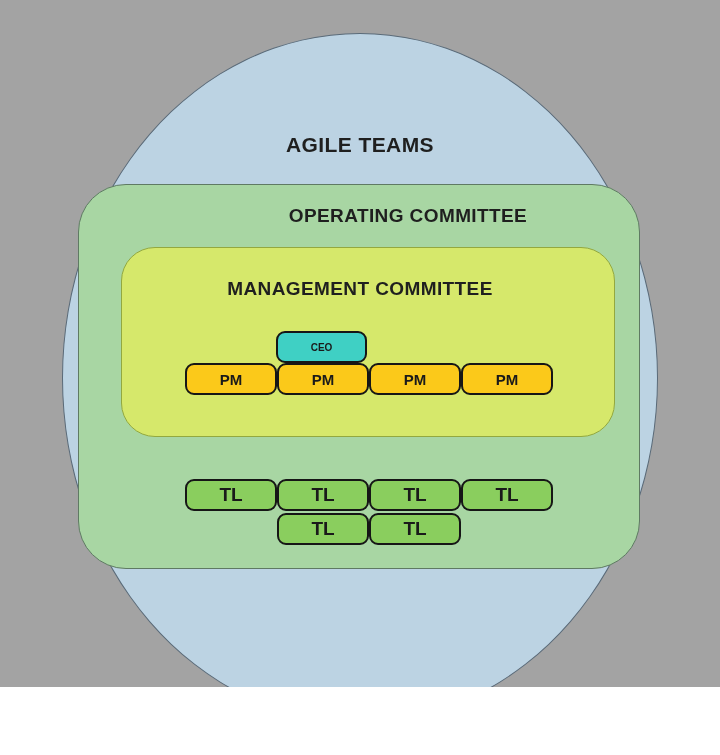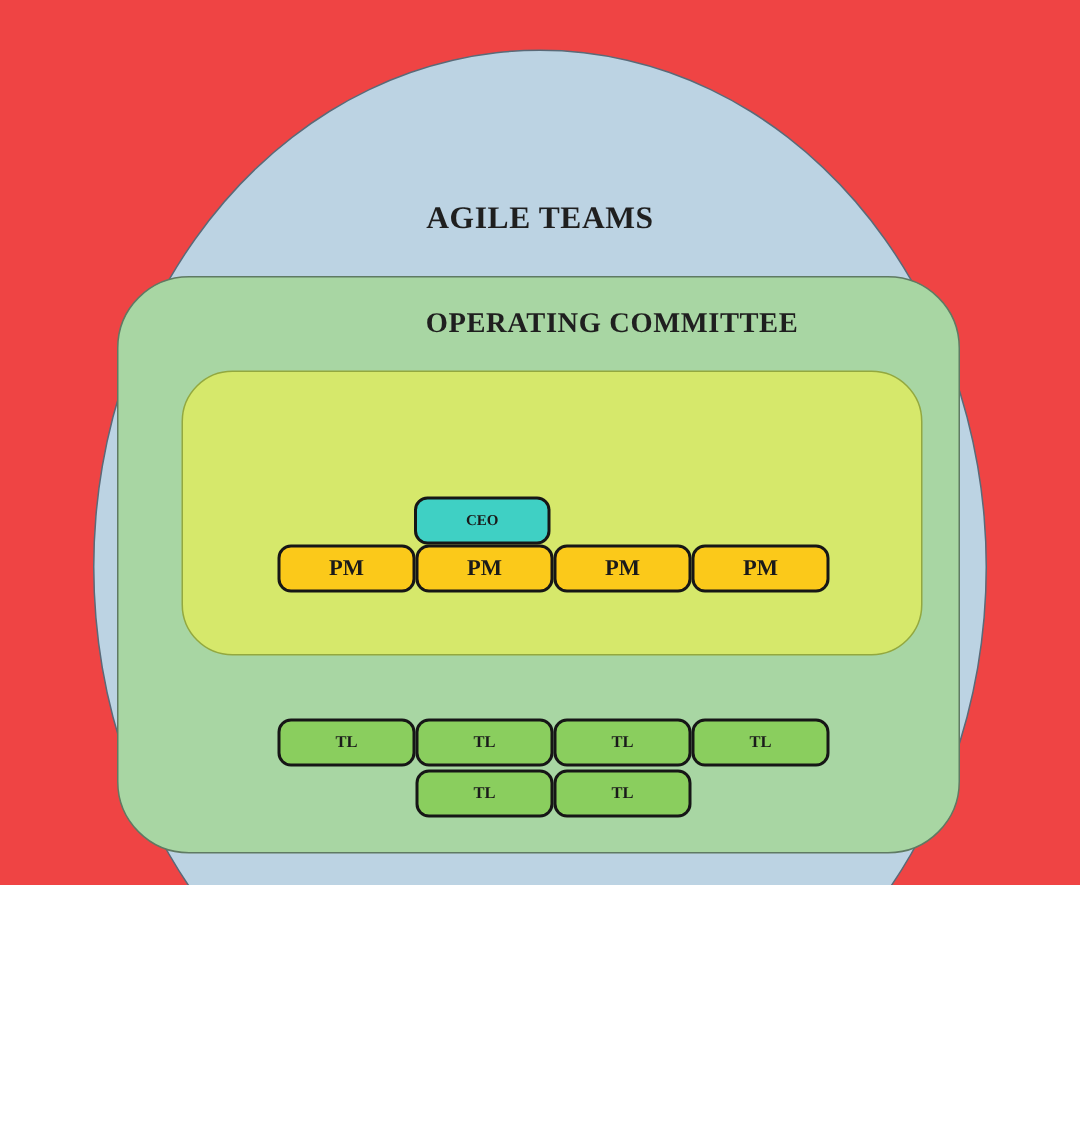--- a/index.html
+++ b/index.html
@@ -3,24 +3,24 @@
 <meta charset="utf-8">
 <style>
   html, body {
     margin: 0;
     padding: 0;
     background: #ffffff;
   }
   #canvas {
     position: relative;
     width: 720px;
-    height: 590px;
-    background: #ef4444;
+    height: 687px;
+    background: #a3a3a3;
     overflow: hidden;
-    font-family: Liberation Serif, serif;
+    font-family: Liberation Sans, sans-serif;
   }
 
   
   .ring-outer {
     position: absolute;
     left: 62px;
     top: 33px;
     width: 596px;
     height: 690px;
     border-radius: 50%;
@@ -98,38 +98,39 @@
   .node-exec {
     background: #3fd0c4;
     font-size: 10px;
   }
   .node-pm {
     background: #fbc91a;
     font-size: 15px;
   }
   .node-tl {
     background: #8ace5e;
-    font-size: 11px;
+    font-size: 19px;
   }
 </style>
 </head>
 <body>
 
 <div id="canvas">
 
   <div class="ring-outer"></div>
 
   <div class="ring-middle"></div>
 
   <div class="ring-inner"></div>
 
   <div class="ring-title title-agile">AGILE TEAMS</div>
 
   <div class="ring-title title-operating">OPERATING COMMITTEE</div>
 
+  <div class="ring-title title-management">MANAGEMENT COMMITTEE</div>
 
   <div class="node node-exec" style="left:276px; top:331px; width:91px;">CEO</div>
 
 
   <div class="node node-pm" style="left:185px; top:363px; width:92px;">PM</div>
 
   <div class="node node-pm" style="left:277px; top:363px; width:92px;">PM</div>
 
   <div class="node node-pm" style="left:369px; top:363px; width:92px;">PM</div>
 

